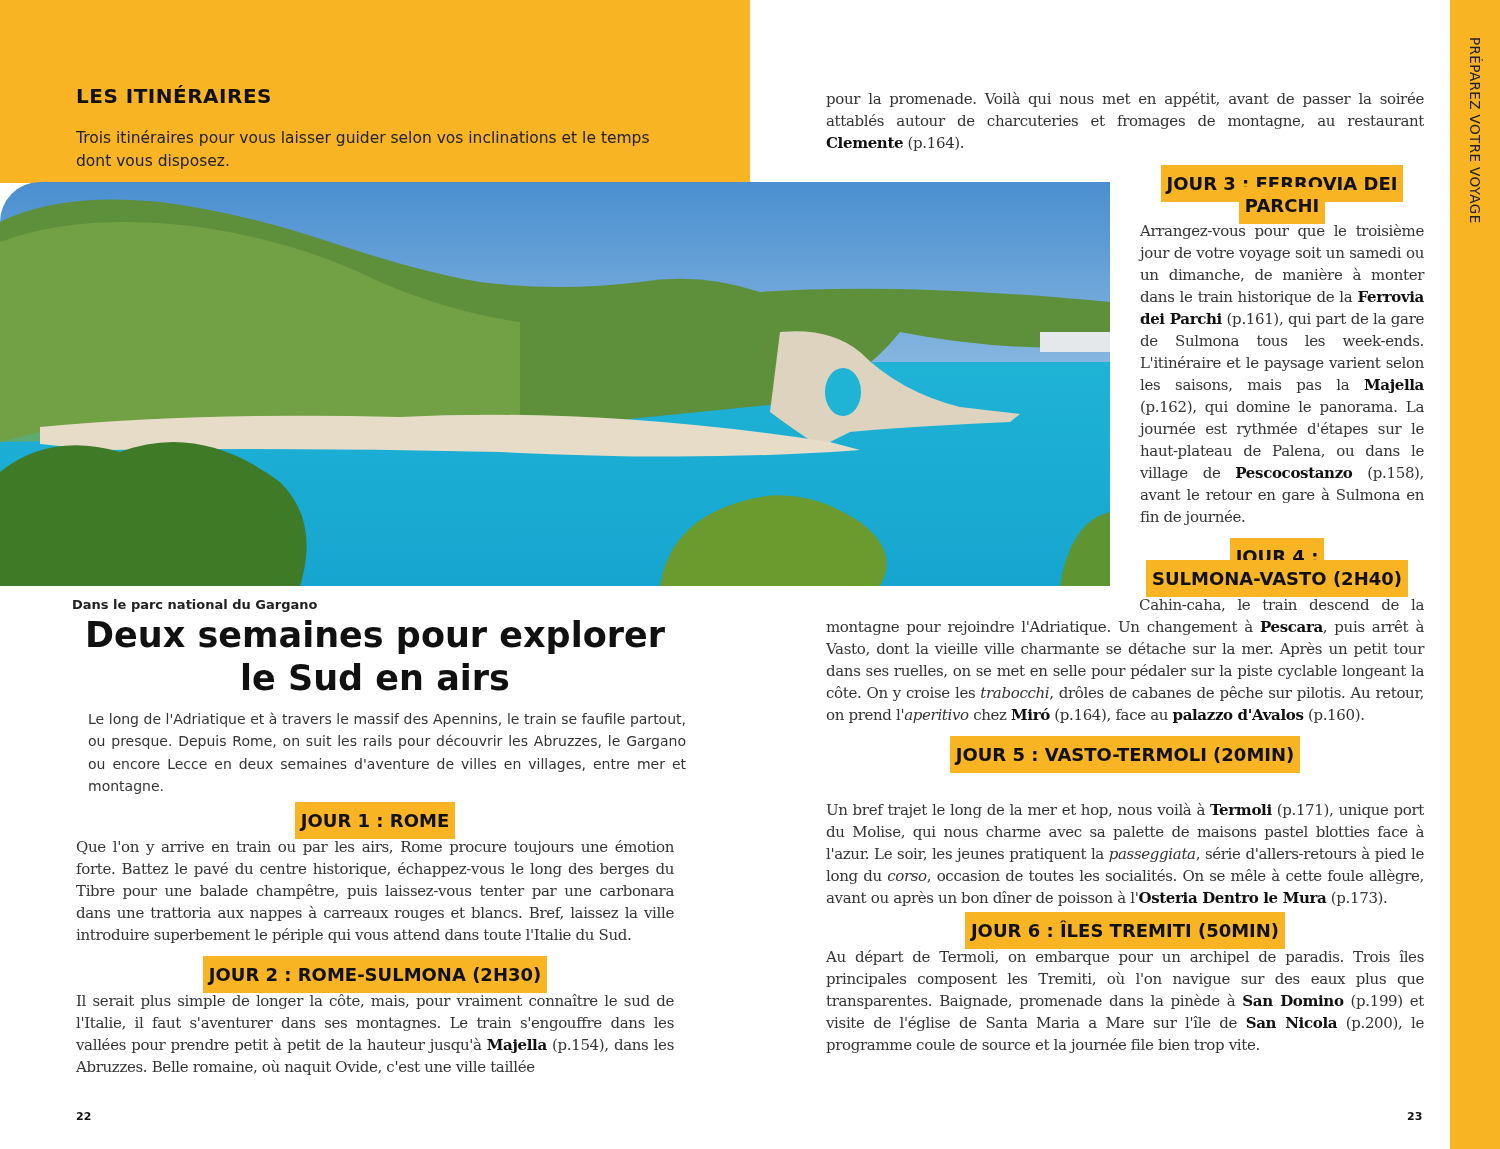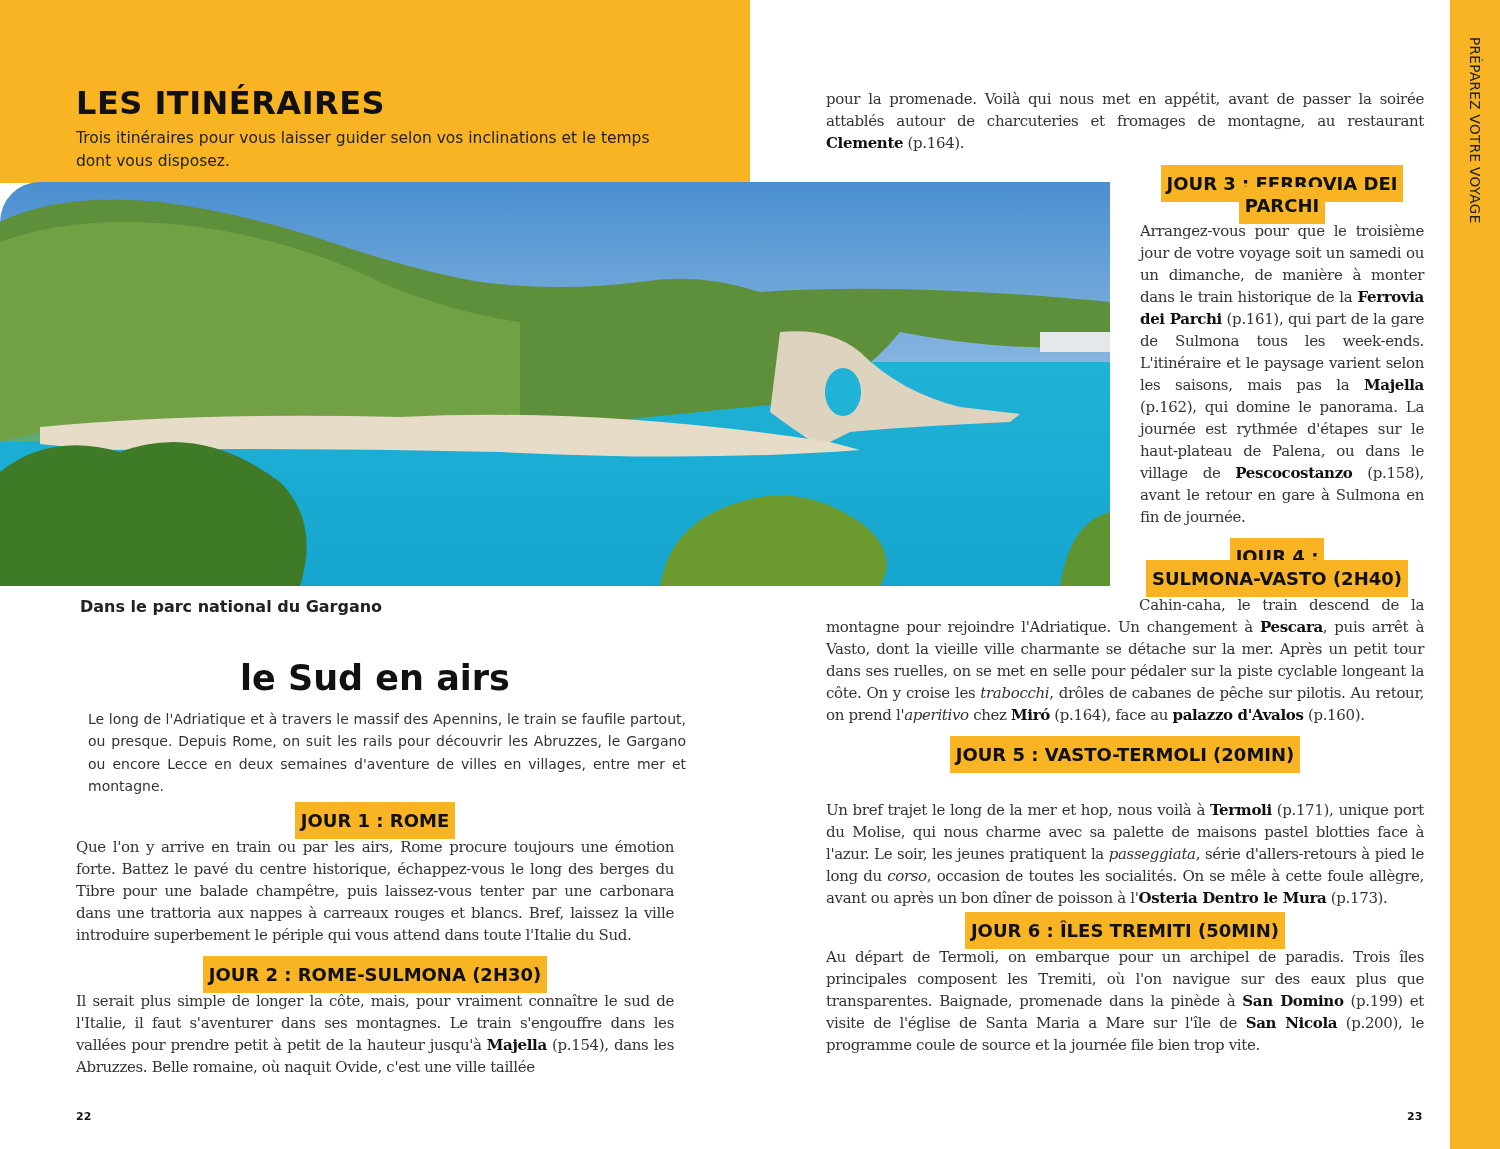--- a/index.html
+++ b/index.html
@@ -7,35 +7,35 @@
     width: 1500px; height: 1149px; position: relative; overflow: hidden;
     background: #ffffff; color: #2a2a2a;
     font-family: "DejaVu Serif", serif;
   }
   .yellow-header {
     position: absolute; left: 0; top: 0; width: 750px; height: 183px;
     background: #f8b422;
   }
   .section-title {
     position: absolute; left: 76px; top: 84px; margin: 0;
-    font-family: "DejaVu Sans", sans-serif; font-weight: 900; font-size: 32px;
+    font-family: "DejaVu Sans", sans-serif; font-weight: 900; font-size: 20px;
     color: #111; letter-spacing: 0.5px;
   }
   .section-sub {
     position: absolute; left: 76px; top: 127px; width: 600px;
     font-family: "DejaVu Sans", sans-serif; font-size: 15.5px; line-height: 23px; color: #222;
   }
   .photo {
     position: absolute; left: 0; top: 182px; width: 1110px; height: 404px;
     overflow: hidden; border-top-left-radius: 40px;
   }
   .photo svg { display:block; }
   .caption {
-    position: absolute; left: 80px; top: 597px;
-    font-family: "DejaVu Sans", sans-serif; font-weight: bold; font-size: 16px; color: #222;
+    position: absolute; left: 72px; top: 597px;
+    font-family: "DejaVu Sans", sans-serif; font-weight: bold; font-size: 13px; color: #222;
   }
   .headline {
     position: absolute; left: 70px; top: 614px; width: 610px; margin: 0;
     text-align: center; font-family: "DejaVu Sans", sans-serif; font-weight: 900;
     font-size: 35px; line-height: 43px; color: #111;
   }
   .intro {
     position: absolute; left: 88px; top: 708px; width: 598px;
     font-family: "DejaVu Sans", sans-serif; font-size: 14px; line-height: 22.3px; color: #333;
     text-align: justify;
@@ -92,21 +92,21 @@
     <path d="M40 245 Q200 230 400 235 Q600 225 830 260 L860 268 Q700 280 500 270 Q300 265 100 268 L40 262 Z" fill="#e6dcc8"></path>
     <path d="M0 290 Q50 250 120 270 Q200 240 280 300 Q320 340 300 404 L0 404 Z" fill="#3f7a26"></path>
     <path d="M660 404 Q670 340 740 320 Q800 300 860 340 Q900 370 880 404 Z" fill="#6b9a2e"></path>
     <path d="M1060 404 Q1070 340 1110 330 L1110 404 Z" fill="#5f9432"></path>
     <rect x="1040" y="150" width="70" height="20" fill="#e4e8ea"></rect>
   </svg>
 </div>
 
 <div class="caption">Dans le parc national du Gargano</div>
 <h2 class="headline">
-  <br>
+  <span>Deux semaines pour explorer</span><br>
   <span>le Sud en airs</span>
 </h2>
 <div class="intro">Le long de l'Adriatique et à travers le massif des Apennins, le train se faufile partout, ou presque. Depuis Rome, on suit les rails pour découvrir les Abruzzes, le Gargano ou encore Lecce en deux semaines d'aventure de villes en villages, entre mer et montagne.</div>
 
 <div class="day-head" style="left:76px; top:810px; width:598px;">
   <span>JOUR 1 : ROME</span>
 </div>
 <div class="body-text" style="left:76px; top:836px; width:598px;">Que l'on y arrive en train ou par les airs, Rome procure toujours une émotion forte. Battez le pavé du centre historique, échappez-vous le long des berges du Tibre pour une balade champêtre, puis laissez-vous tenter par une carbonara dans une trattoria aux nappes à carreaux rouges et blancs. Bref, laissez la ville introduire superbement le périple qui vous attend dans toute l'Italie du Sud.</div>
 
 <div class="day-head" style="left:76px; top:964px; width:598px;">

